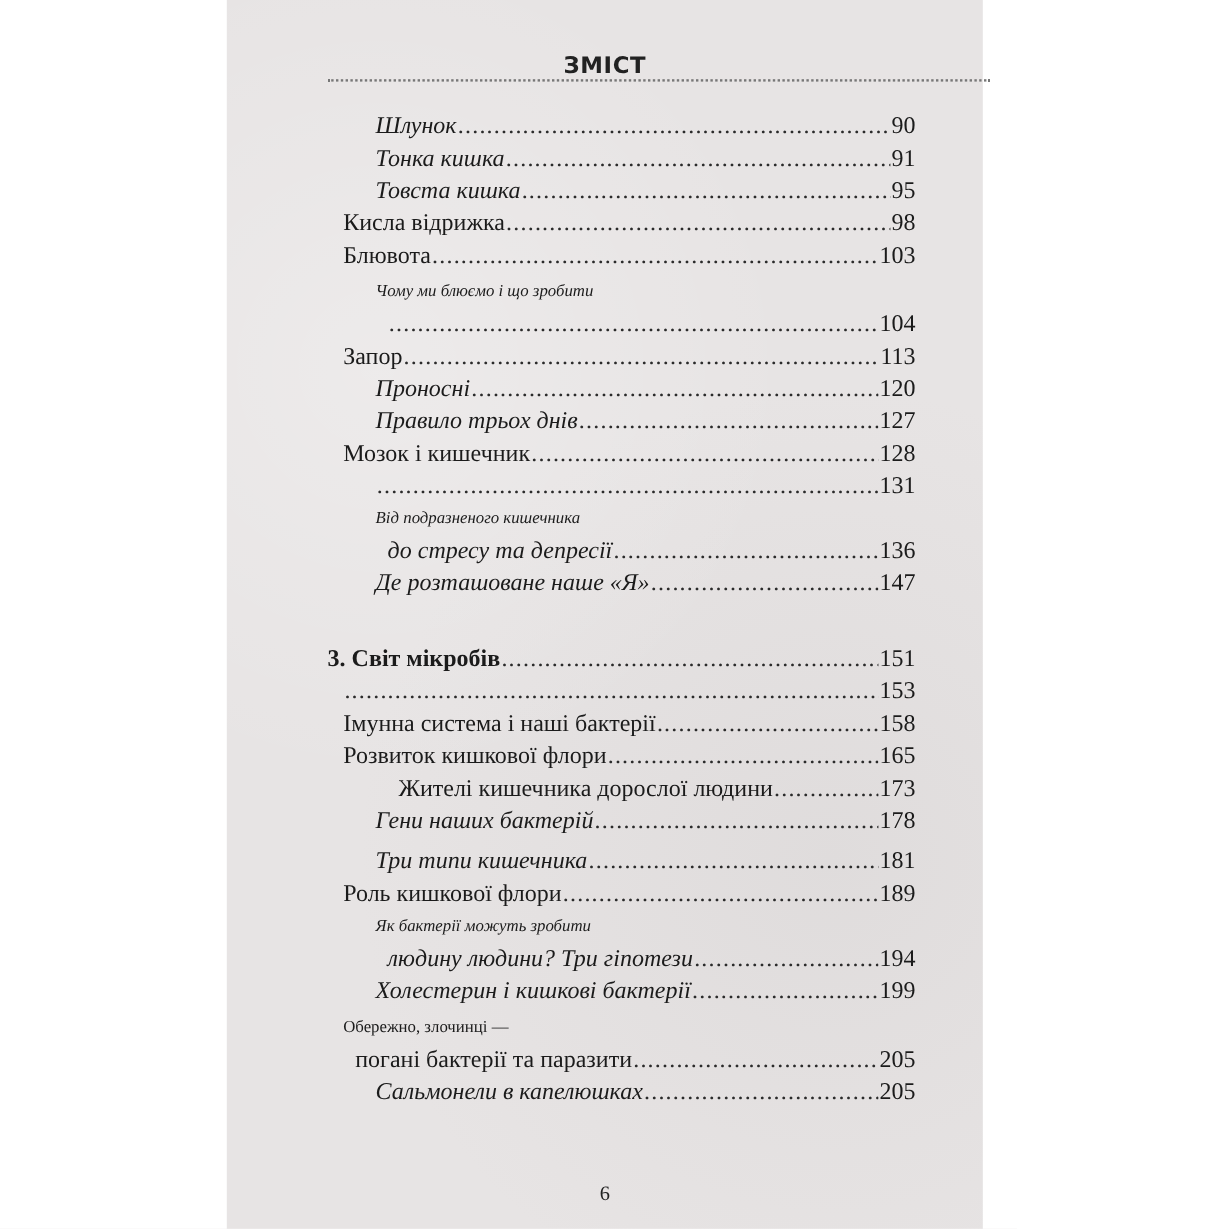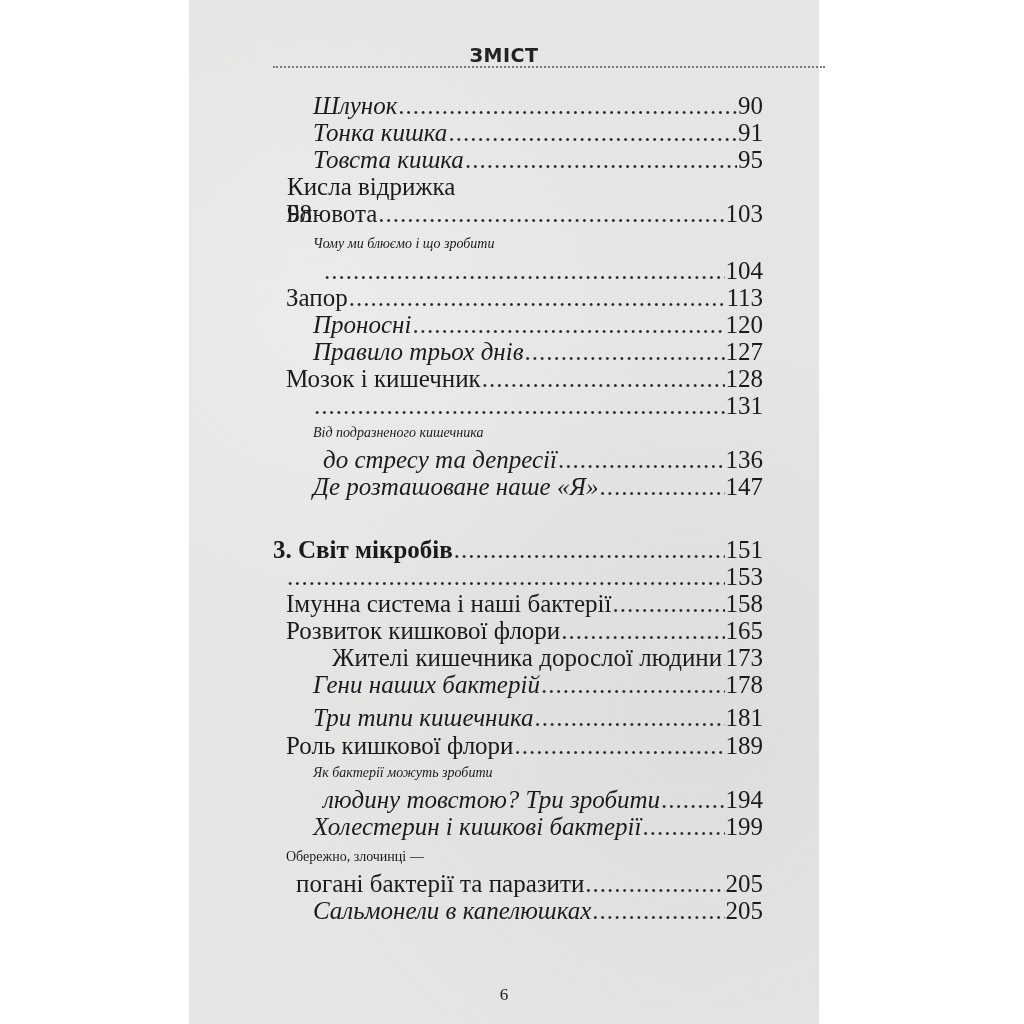--- a/index.html
+++ b/index.html
@@ -19,21 +19,21 @@
     font-family: "DejaVu Sans", sans-serif; font-size:19px; font-weight:bold;
     color:#222; letter-spacing:0.5px;
   }
   .rule {
     position:absolute; left:84px; width:552px; top:66px; height:0;
     border-top:2px dotted #777;
   }
   .toc { position:absolute; left:0; top:0; width:100%; }
   .entry {
     position:absolute; display:flex; align-items:baseline;
-    font-size:25px; color:#1b1b1b; line-height:27px; height:27px;
+    font-size:20px; color:#1b1b1b; line-height:27px; height:27px;
     right:56px;
   }
   .entry .title { white-space:nowrap; }
   .entry .leader {
     flex:1; overflow:hidden; white-space:nowrap; margin:0 1px;
     letter-spacing:1px; color:#2a2a2a;
   }
   .entry .leader::after {
     content:"......................................................................................................................................................................";
   }
@@ -66,21 +66,21 @@
     <div class="entry italic" style="top:119px; left:124px;">
       <span class="title">Тонка кишка</span>
       <span class="leader"></span>
       <span class="page-num">91</span>
     </div>
     <div class="entry italic" style="top:146px; left:124px;">
       <span class="title">Товста кишка</span>
       <span class="leader"></span>
       <span class="page-num">95</span>
     </div>
-    <div class="entry" style="top:173px; left:97px;flex-direction:column;">
+    <div class="entry" style="top:173px; left:97px;">
       <span class="title">Кисла відрижка</span>
       <span class="leader"></span>
       <span class="page-num">98</span>
     </div>
     <div class="entry" style="top:200px; left:97px;">
       <span class="title">Блювота</span>
       <span class="leader"></span>
       <span class="page-num">103</span>
     </div>
 
@@ -161,21 +161,21 @@
       <span class="page-num">181</span>
     </div>
     <div class="entry" style="top:732px; left:97px;">
       <span class="title">Роль кишкової флори</span>
       <span class="leader"></span>
       <span class="page-num">189</span>
     </div>
 
     <div class="cont italic" style="top:759px; left:124px;">Як бактерії можуть зробити</div>
     <div class="entry italic" style="top:786px; left:134px;">
-      <span class="title">людину товстою? Три зробити</span>
+      <span class="title">людину людини? Три гіпотези</span>
       <span class="leader"></span>
       <span class="page-num">194</span>
     </div>
     <div class="entry italic" style="top:813px; left:124px;align-items:center;">
       <span class="title">Холестерин і кишкові бактерії</span>
       <span class="leader"></span>
       <span class="page-num">199</span>
     </div>
 
     <div class="cont" style="top:843px; left:97px;">Обережно, злочинці —</div>

